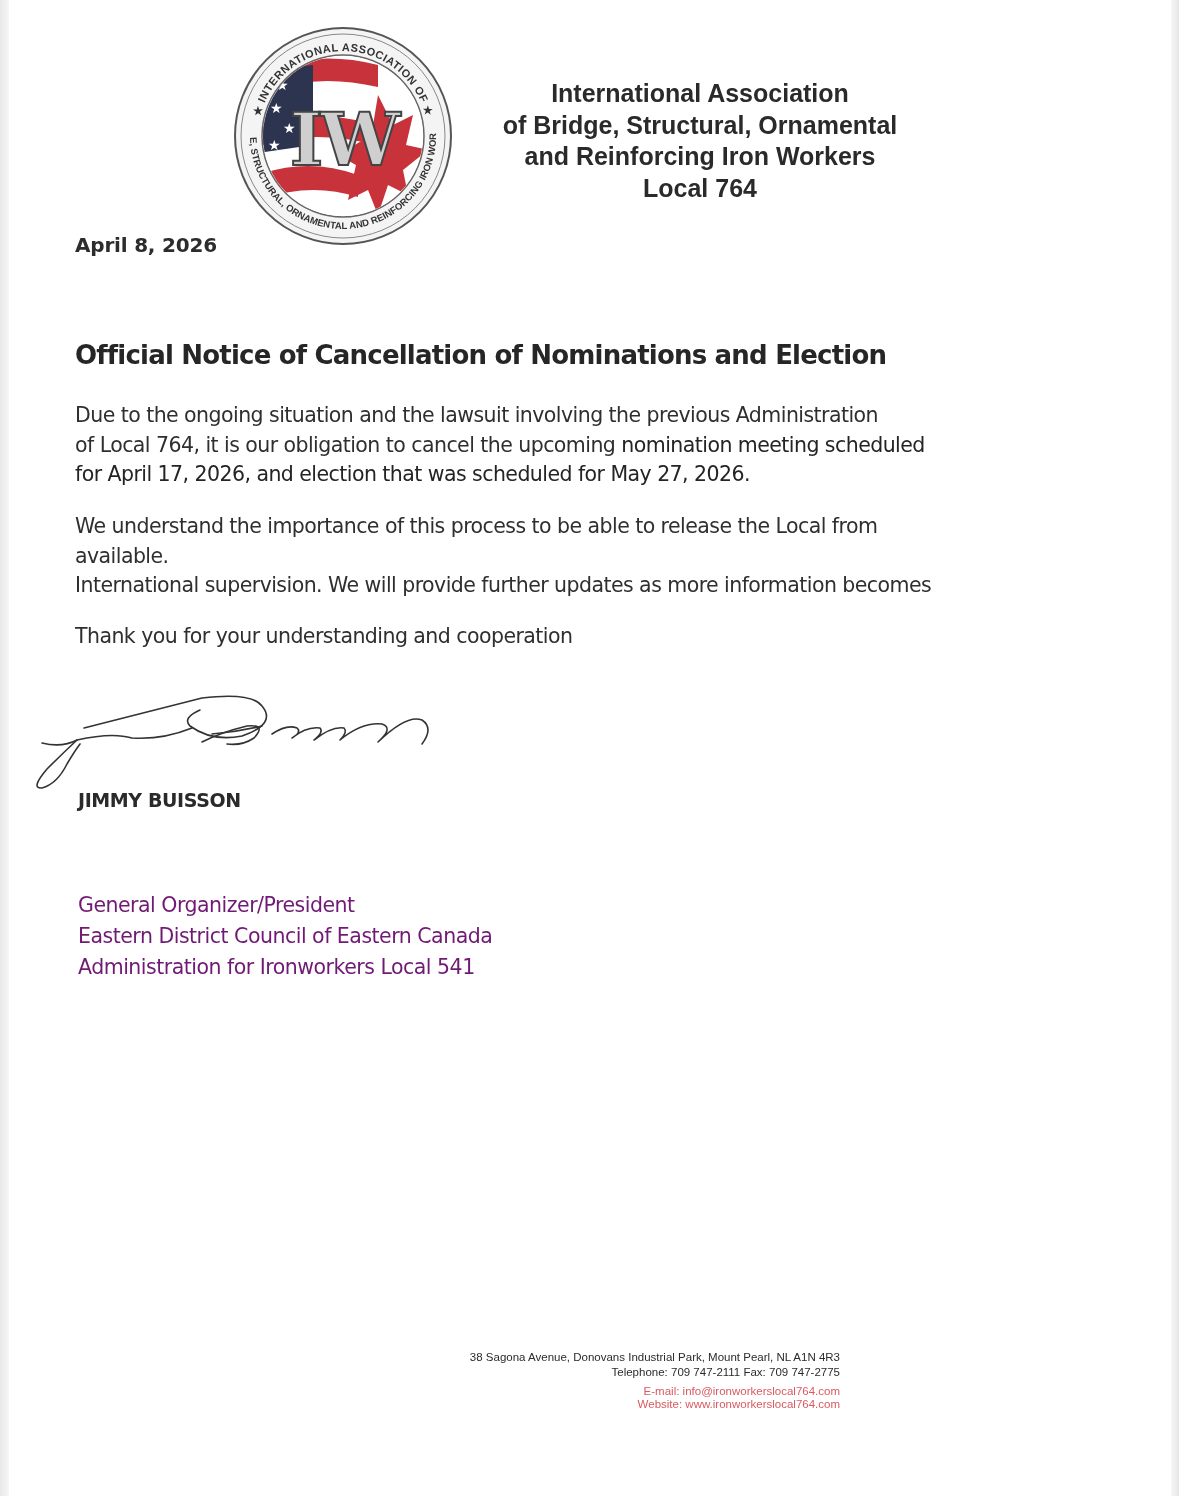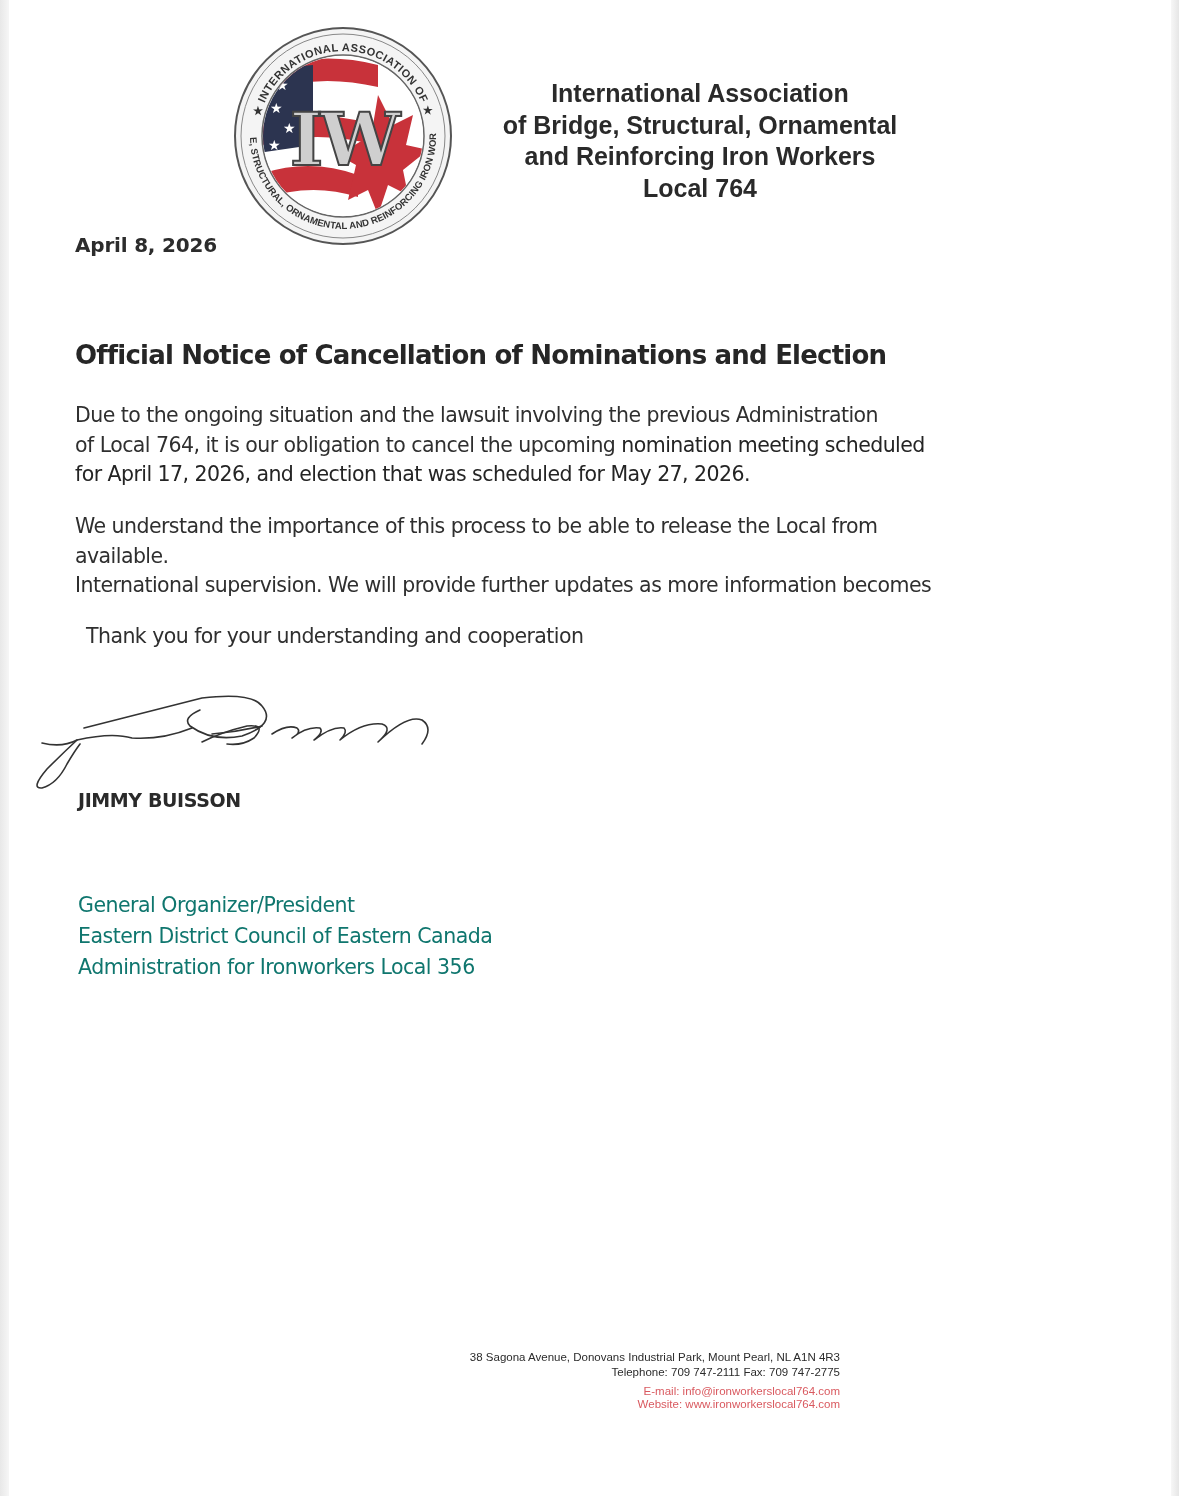--- a/index.html
+++ b/index.html
@@ -26,29 +26,29 @@
 
   .title { position: absolute; left: 75px; top: 340px; font-family: "DejaVu Sans", sans-serif;
     font-weight: bold; font-size: 26px; color: #262626; letter-spacing: -0.8px; white-space: nowrap; }
 
   .para { position: absolute; left: 75px; font-family: "DejaVu Sans", sans-serif;
     font-size: 20.5px; line-height: 29.5px; color: #2f2f2f; letter-spacing: -0.55px; }
   .para .line { white-space: nowrap; }
   .para b { font-weight: normal; color: #242424; }
   .p1 { top: 401px; }
   .p2 { top: 512px; }
-  .p3 { top: 622px; margin-left: 11px; }
+  .p3 { top: 622px; }
 
   .signature { position: absolute; left: 22px; top: 684px; width: 430px; height: 110px; }
 
   .signer-name { position: absolute; left: 78px; top: 789px; font-family: "DejaVu Sans", sans-serif;
     font-weight: bold; font-size: 19px; color: #2a2a2a; letter-spacing: -0.4px; }
 
   .signer-titles { position: absolute; left: 78px; top: 890px; font-family: "DejaVu Sans", sans-serif;
-    font-size: 20.5px; line-height: 31px; color: #0f766e; letter-spacing: -0.5px; }
+    font-size: 20.5px; line-height: 31px; color: #701a75; letter-spacing: -0.5px; }
   .signer-titles div { white-space: nowrap; }
 
   .footer { position: absolute; left: 340px; top: 1350px; width: 500px; text-align: right;
     font-family: "Liberation Sans", sans-serif; font-weight: normal; }
   .footer .addr { font-size: 11.5px; line-height: 15px; color: #2b2b2b; white-space: nowrap; }
   .footer .contact { font-size: 11.5px; line-height: 13px; color: #d9595f; white-space: nowrap; }
   .footer .contact.first { margin-top: 5px; }
 </style>
 </head>
 <body>
@@ -122,21 +122,21 @@
     <path d="M 250 50 Q 265 40 275 44 Q 280 48 270 54 Q 285 42 298 44 Q 302 48 292 56 Q 310 42 322 44 Q 326 48 318 56 Q 340 38 360 40 Q 372 44 356 58 Q 385 30 400 36 Q 412 44 400 60"></path>
     <path d="M 190 50 Q 215 48 240 42"></path>
   </g>
 </svg>
 
 <div class="signer-name">JIMMY BUISSON</div>
 
 <div class="signer-titles">
   <div>General Organizer/President</div>
   <div>Eastern District Council of Eastern Canada</div>
-  <div>Administration for Ironworkers Local 356</div>
+  <div>Administration for Ironworkers Local 541</div>
 </div>
 
 <div class="footer">
   <div class="addr">38 Sagona Avenue, Donovans Industrial Park, Mount Pearl, NL  A1N 4R3</div>
   <div class="addr">Telephone: 709 747-2111   Fax: 709 747-2775</div>
   <div class="contact first">E-mail: info@ironworkerslocal764.com</div>
   <div class="contact">Website: www.ironworkerslocal764.com</div>
 </div>
 
 </body></html>

